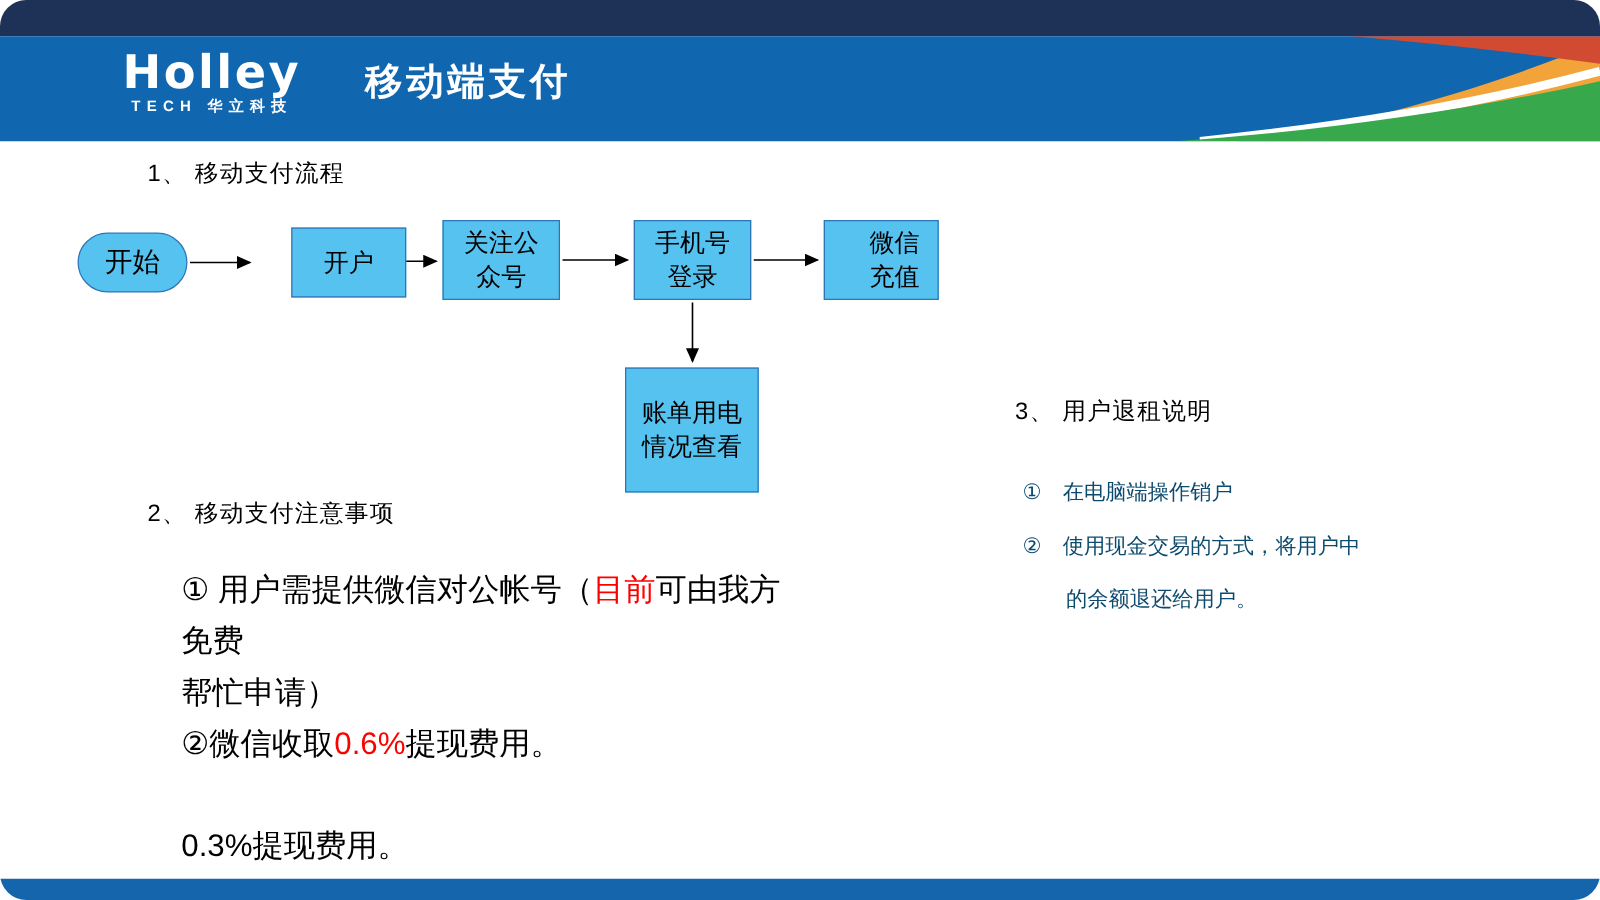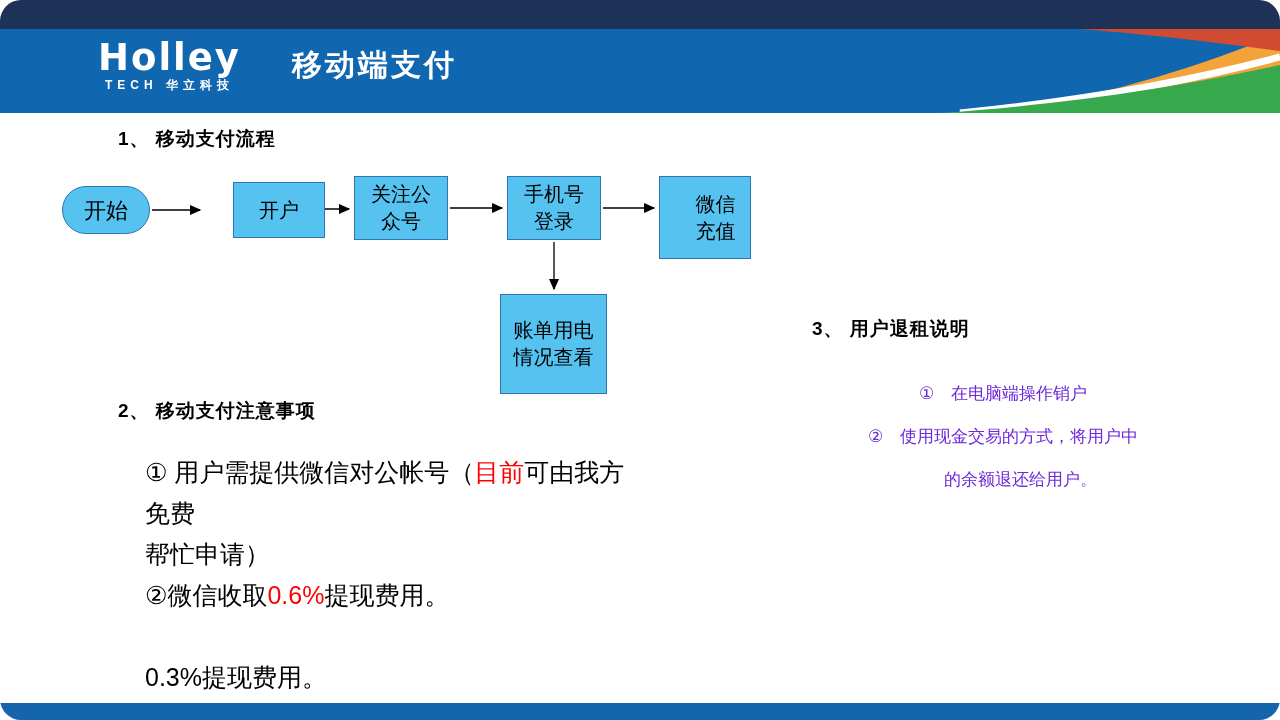--- a/index.html
+++ b/index.html
@@ -10,39 +10,39 @@
   .top-strip{position:absolute;left:0;top:0;width:1280px;height:29px;background:#1e3156;}
   .header{position:absolute;left:0;top:29px;width:1280px;height:84px;background:#1166b0;}
   .decor{position:absolute;right:0;top:0;width:340px;height:84px;display:block;}
   .logo{position:absolute;left:98px;top:8px;color:#ffffff;text-align:center;}
   .logo-brand{font-size:37px;font-weight:bold;letter-spacing:2px;line-height:42px;font-family:"DejaVu Sans",sans-serif;}
   .logo-sub{font-size:12px;font-weight:bold;letter-spacing:5px;margin-top:-2px;}
   .slide-title{position:absolute;left:292px;top:16px;margin:0;color:#ffffff;font-size:30px;font-weight:bold;letter-spacing:3px;}
   .bottom-bar{position:absolute;left:0;bottom:0;width:1280px;height:17px;background:#1565ad;}
 
   
-  .sec-heading{position:absolute;margin:0;font-size:19px;font-weight:bold;color:#000000;letter-spacing:1px;}
+  .sec-heading{position:absolute;margin:0;font-size:19px;font-weight:normal;color:#000000;letter-spacing:1px;}
   .h-flow{left:118px;top:126px;}
   .h-notes{left:118px;top:398px;text-align:right;}
   .h-refund{left:812px;top:316px;}
 
   
   .arrows{position:absolute;left:0;top:0;width:1280px;height:720px;z-index:1;pointer-events:none;}
   .fc{position:absolute;z-index:2;background:#56c2f0;border:1px solid #2e75b6;box-sizing:border-box;
       display:flex;flex-direction:column;align-items:center;justify-content:center;
       font-family:"DejaVu Serif","Liberation Serif",serif;font-size:20px;color:#000000;line-height:27px;text-align:center;}
   .stadium{border-radius:26px;font-size:22px;}
 
   
   .notes{position:absolute;left:145px;top:452px;width:500px;font-size:25px;line-height:41px;color:#000000;}
   .notes p{margin:0;}
   .red{color:#ff0000;}
 
   
-  .refund{position:absolute;left:818px;top:372px;width:370px;font-size:17px;line-height:43px;color:#6d28d9;text-align:center;}
+  .refund{position:absolute;left:818px;top:372px;width:370px;font-size:17px;line-height:43px;color:#0c4a6e;}
   .refund p{margin:0;}
   .refund .cont{padding-left:2.05em;}
 </style>
 </head>
 <body>
 
 <div class="slide">
 
   <div class="top-strip"></div>
 
@@ -82,21 +82,21 @@
     <span>开户</span>
   </div>
   <div class="fc" style="left:354px;top:176px;width:94px;height:64px;">
     <span>关注公</span>
     <span>众号</span>
   </div>
   <div class="fc" style="left:507px;top:176px;width:94px;height:64px;">
     <span>手机号</span>
     <span>登录</span>
   </div>
-  <div class="fc" style="left:659px;top:176px;width:92px;height:83px;padding-left:21px;">
+  <div class="fc" style="left:659px;top:176px;width:92px;height:64px;padding-left:21px;">
     <span>微信</span>
     <span>充值</span>
   </div>
   <div class="fc" style="left:500px;top:294px;width:107px;height:100px;">
     <span>账单用电</span>
     <span>情况查看</span>
   </div>
 
   <h2 class="sec-heading h-notes">2、 移动支付注意事项</h2>
   <div class="notes">

